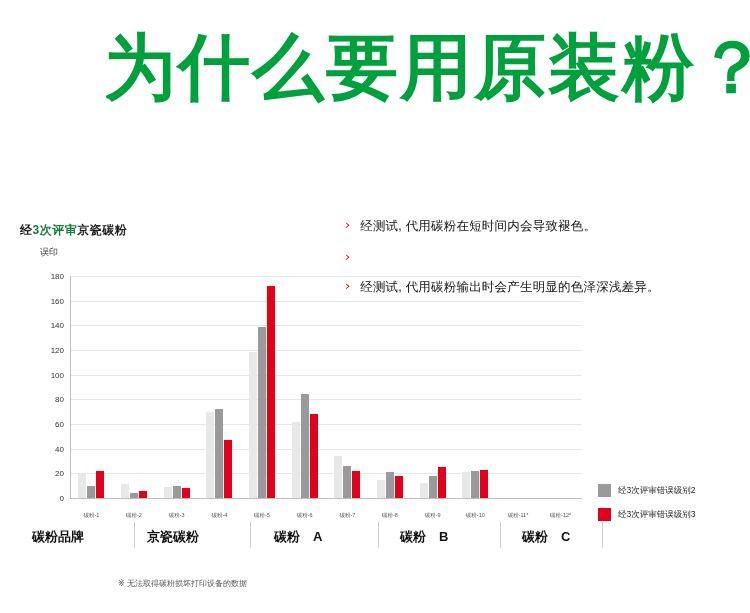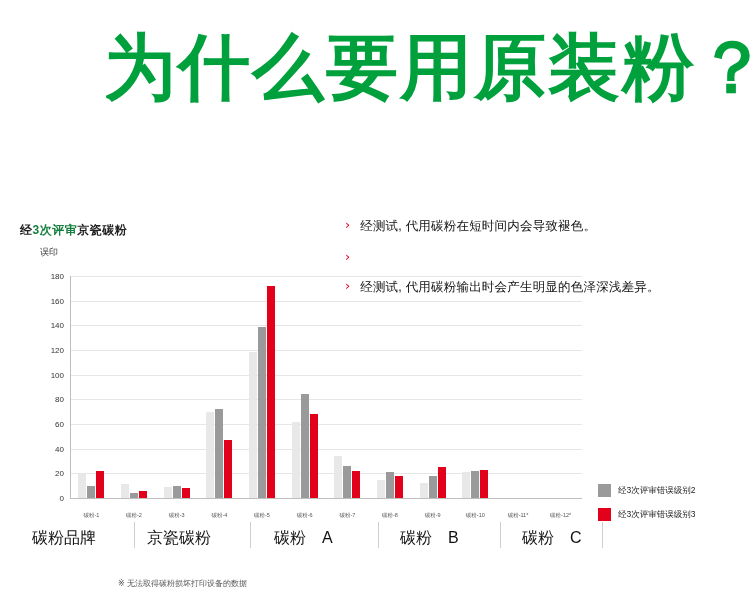--- a/index.html
+++ b/index.html
@@ -22,21 +22,21 @@
 
   .group{position:absolute;bottom:0;height:222px;}
   .bars{position:absolute;bottom:0;left:0;display:flex;align-items:flex-end;gap:1px;height:222px;}
   .bar{width:8px;}
   .b1{background:#e8e8e8;}
   .b2{background:#9a9a9a;}
   .b3{background:#e2001a;}
   .glabel{position:absolute;top:236px;font-size:5.5px;color:#555;white-space:nowrap;text-align:center;}
 
   .brandrow{position:absolute;left:22px;top:528px;width:580px;height:30px;}
-  .brand{position:absolute;font-size:16px;color:#111;font-weight:normal;white-space:nowrap;}
+  .brand{position:absolute;font-size:13px;color:#111;font-weight:bold;white-space:nowrap;}
   .brand-sep{position:absolute;top:-6px;width:1px;height:26px;background:#cfcfcf;}
   .footnote{position:absolute;left:118px;top:578px;font-size:8px;color:#555;}
 
   
   .legend{position:absolute;left:598px;top:484px;width:150px;}
   .legend-item{display:flex;align-items:center;margin-bottom:11px;}
   .swatch{width:13px;height:13px;margin-right:7px;flex:0 0 auto;}
   .legend-text{font-size:8.5px;color:#222;white-space:nowrap;}
 
   

